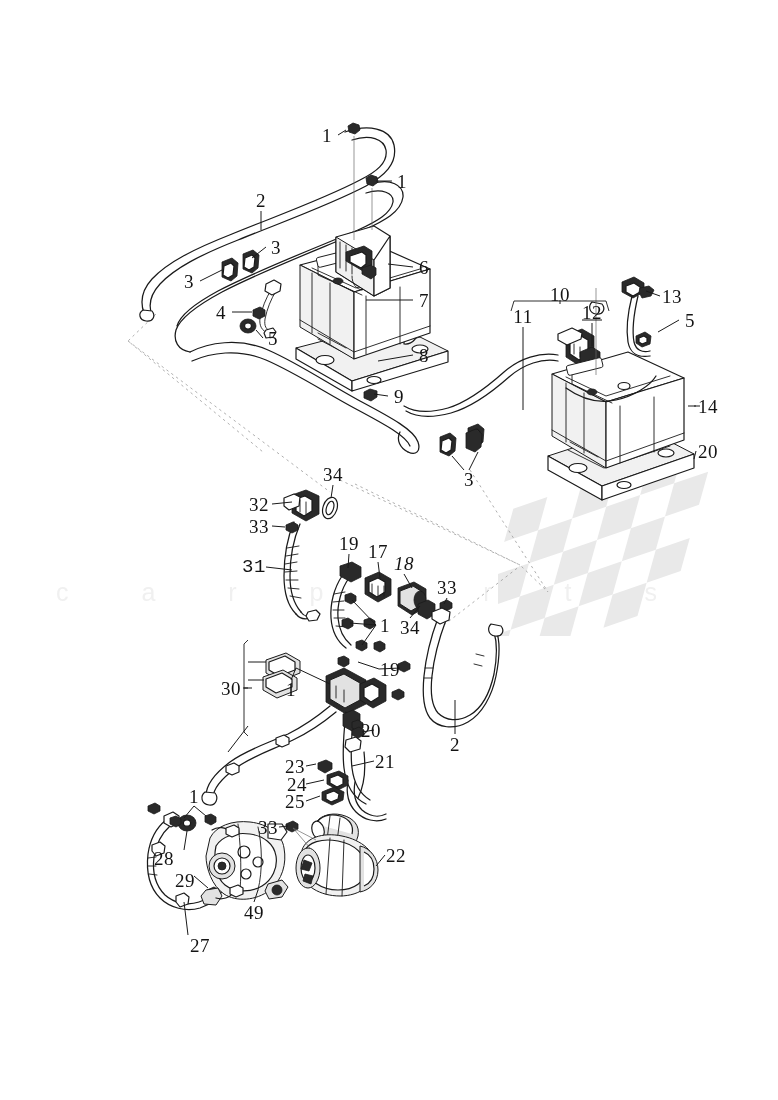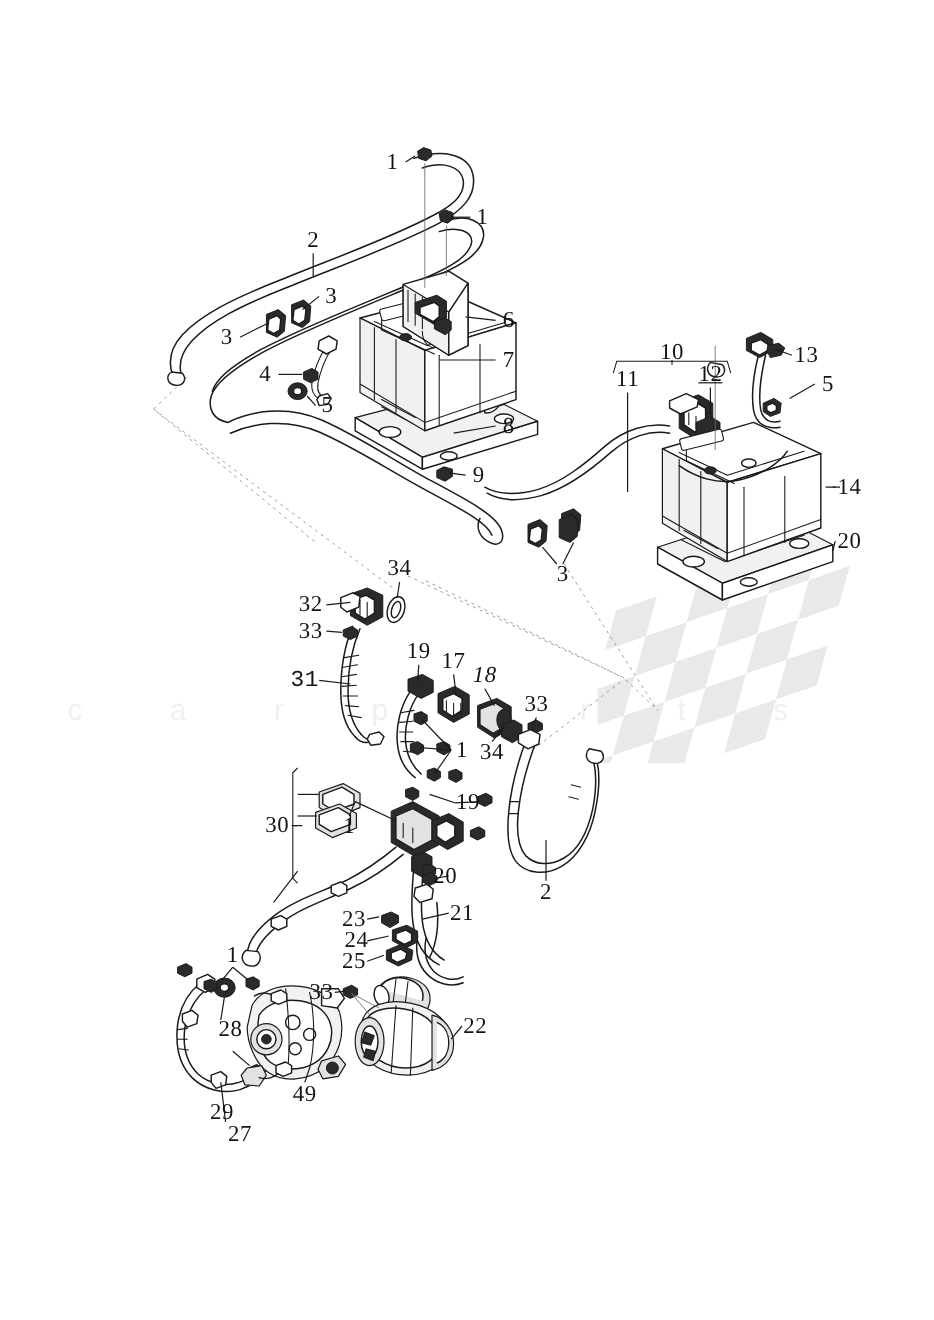--- a/index.html
+++ b/index.html
@@ -681,20 +681,20 @@
       <div class="lbl" style="left: 291px; top: 689px;">1</div>
       <div class="lbl" style="left: 231px; top: 688px;">30</div>
       <div class="lbl" style="left: 371px; top: 730px; text-align: center;">20</div>
       <div class="lbl" style="left: 455px; top: 744px;">2</div>
       <div class="lbl" style="left: 385px; top: 761px;">21</div>
       <div class="lbl" style="left: 295px; top: 766px;">23</div>
       <div class="lbl" style="left: 297px; top: 784px;">24</div>
       <div class="lbl" style="left: 295px; top: 801px;">25</div>
       <div class="lbl" style="left: 268px; top: 827px;">33</div>
       <div class="lbl" style="left: 194px; top: 796px;">1</div>
-      <div class="lbl" style="left: 192px; top: 858px;">28</div>
-      <div class="lbl" style="left: 185px; top: 880px; margin-top: 47px;">29</div>
+      <div class="lbl" style="left: 164px; top: 858px;">28</div>
+      <div class="lbl" style="left: 185px; top: 880px;">29</div>
       <div class="lbl" style="left: 254px; top: 912px;">49</div>
       <div class="lbl" style="left: 188px; top: 945px; margin-left: 12px;">27</div>
       <div class="lbl" style="left: 396px; top: 855px;">22</div>
     </div>
 
 </div>
 
 </body></html>

